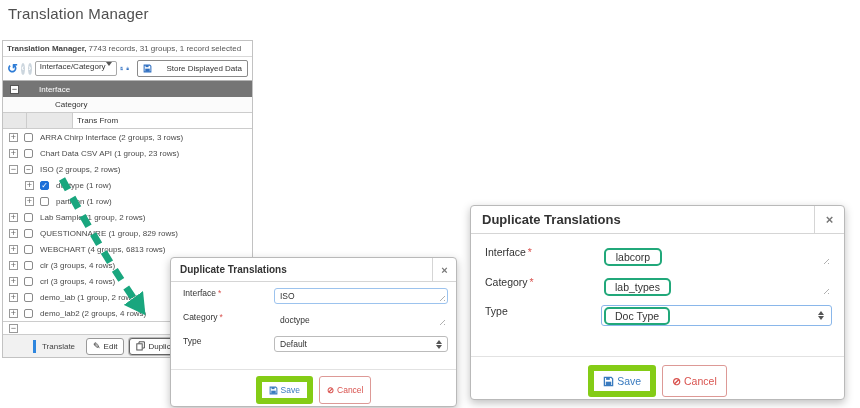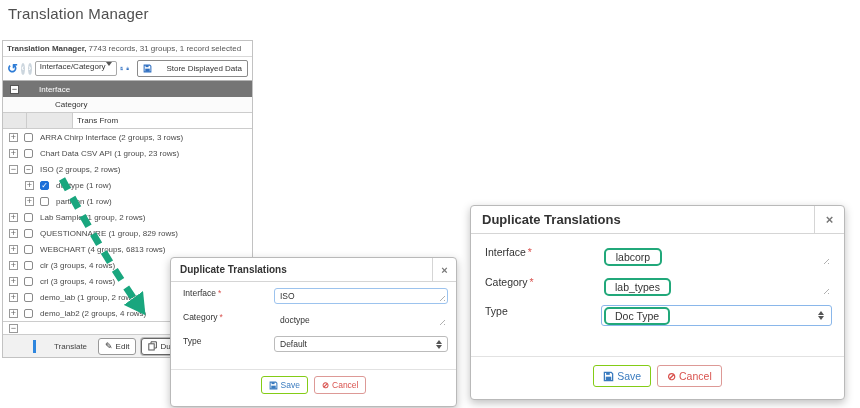--- a/index.html
+++ b/index.html
@@ -41,21 +41,21 @@
   .ebox { width:9px; height:9px; border:1px solid #999; background:#fff; color:#666; font-size:9px; line-height:7px;
           text-align:center; flex:none; }
   .cbox { width:9px; height:9px; border:1px solid #8a8a8a; border-radius:2px; background:#fff; margin-left:6px;
           flex:none; font-size:8px; line-height:8px; text-align:center; color:#555; }
   .cbox.checked { background:#1d6fd8; border-color:#1d6fd8; color:#fff; }
   .rlabel { margin-left:7px; font-size:8px; color:#4a4a4a; white-space:nowrap; }
 
   .gfoot { height:13px; border-top:1px solid #ccc; background:#fff; display:flex; align-items:center; }
   .gfoot .ebox { margin-left:6px; }
   .pager { height:23px; background:#f1f1f1; border-top:1px solid #ccc; display:flex; align-items:center; gap:5px; padding-left:30px; }
-  .translate-btn { border-left:3px solid #2e86de; padding:2px 6px 2px 18px; font-size:8px; color:#444; background:transparent; }
+  .translate-btn { border-left:3px solid #2e86de; padding:2px 6px 2px 6px; font-size:8px; color:#444; background:transparent; }
   .mini-btn { display:flex; align-items:center; gap:3px; height:17px; padding:0 6px; background:#fff;
               border:1px solid #999; border-radius:3px; font-size:8px; color:#333; }
   .mini-btn.focused { border-color:#666; box-shadow:0 0 0 1px #bbb; }
   .pencil { font-size:9px; color:#222; }
 
   
   .dialog { position:absolute; background:#fff; border:1px solid #b9b9b9; border-radius:4px;
             box-shadow:0 3px 9px rgba(0,0,0,.25); z-index:10; }
   .dlg-head { display:flex; align-items:stretch; border-bottom:1px solid #d5d5d5; }
   .dlg-title { flex:1; display:flex; align-items:center; font-weight:bold; color:#333; }
@@ -66,21 +66,21 @@
   .req { color:#d9534f; margin-left:2px; }
   .field { position:relative; background:#fff; }
   .grip { position:absolute; right:2px; bottom:2px; width:7px; height:7px;
           clip-path:polygon(100% 0,100% 100%,0 100%);
           background:repeating-linear-gradient(135deg,#b0b0b0 0 1px,transparent 1px 3px); }
   .sort { display:inline-flex; flex-direction:column; gap:1px; }
   .sort i { width:0; height:0; border-left:3px solid transparent; border-right:3px solid transparent; }
   .sort .up { border-bottom:4px solid #555; }
   .sort .dn { border-top:4px solid #555; }
   .dlg-foot { position:absolute; left:0; right:0; display:flex; justify-content:center; gap:6px; border-top:1px solid #e2e2e2; }
-  .btn-save { display:flex; align-items:center; gap:3px; background:#fff; border:1px solid #84cc16; border-radius:3px; color:#3a7bbf; }
+  .btn-save { display:flex; align-items:center; gap:3px; background:#fff; border:6px solid #84cc16; border-radius:3px; color:#3a7bbf; }
   .btn-cancel { display:flex; align-items:center; gap:3px; background:#fff; border:1px solid #dd9996; border-radius:3px; color:#d9534f; }
   .nosym { font-weight:bold; }
 
   
   .dlg-sm { left:170px; top:257px; width:287px; height:150px; }
   .dlg-sm .dlg-head { height:24px; }
   .dlg-sm .dlg-title { padding-left:9px; font-size:10px; }
   .dlg-sm .dlg-close { width:24px; font-size:11px; }
   .dlg-sm .flabel { font-size:8.5px; }
   .dlg-sm .frow { left:12px; width:263px; }

